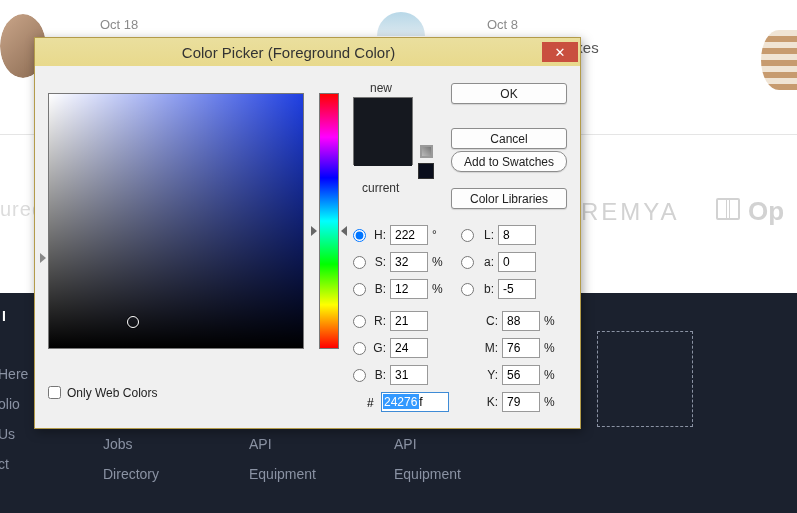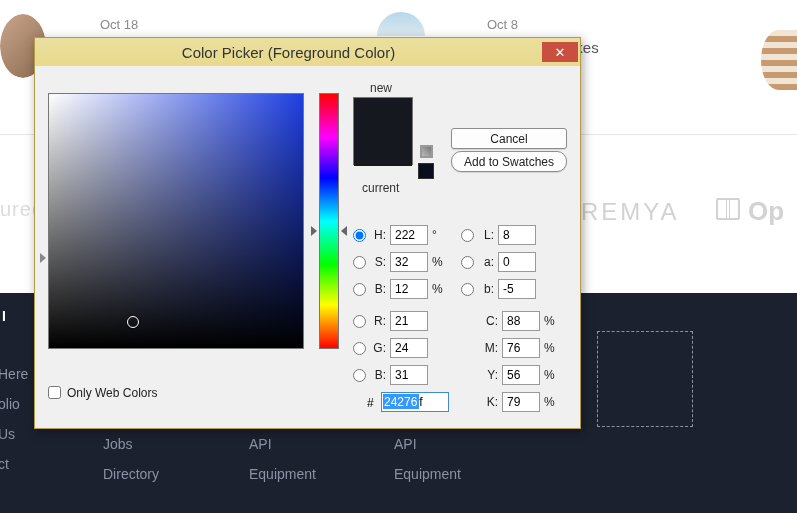--- a/index.html
+++ b/index.html
@@ -146,25 +146,31 @@
 
     <div class="lbl-new">new</div>
     <div class="preview">
       <div class="pnew"></div>
       <div class="pcur"></div>
     </div>
     <div class="lbl-cur">current</div>
     <div class="cube"></div>
     <div class="swatch-sm"></div>
 
+    <div class="btn btn-ok">
+        <span>OK</span>
+      </div>
     <div class="btn btn-cancel">
         <span>Cancel</span>
       </div>
     <div class="btn btn-add">
         <span>Add to Swatches</span>
+      </div>
+    <div class="btn btn-lib">
+        <span>Color Libraries</span>
       </div>
 
     <div class="row" style="top:159px; left:318px;">
       <input type="radio" name="mode" checked="" style="">
       <span class="lab">H:</span>
       <input class="num" value="222" style="">
       <span class="unit">°</span>
     </div>
     <div class="row" style="top:186px; left:318px;">
       <input type="radio" name="mode" style="">

